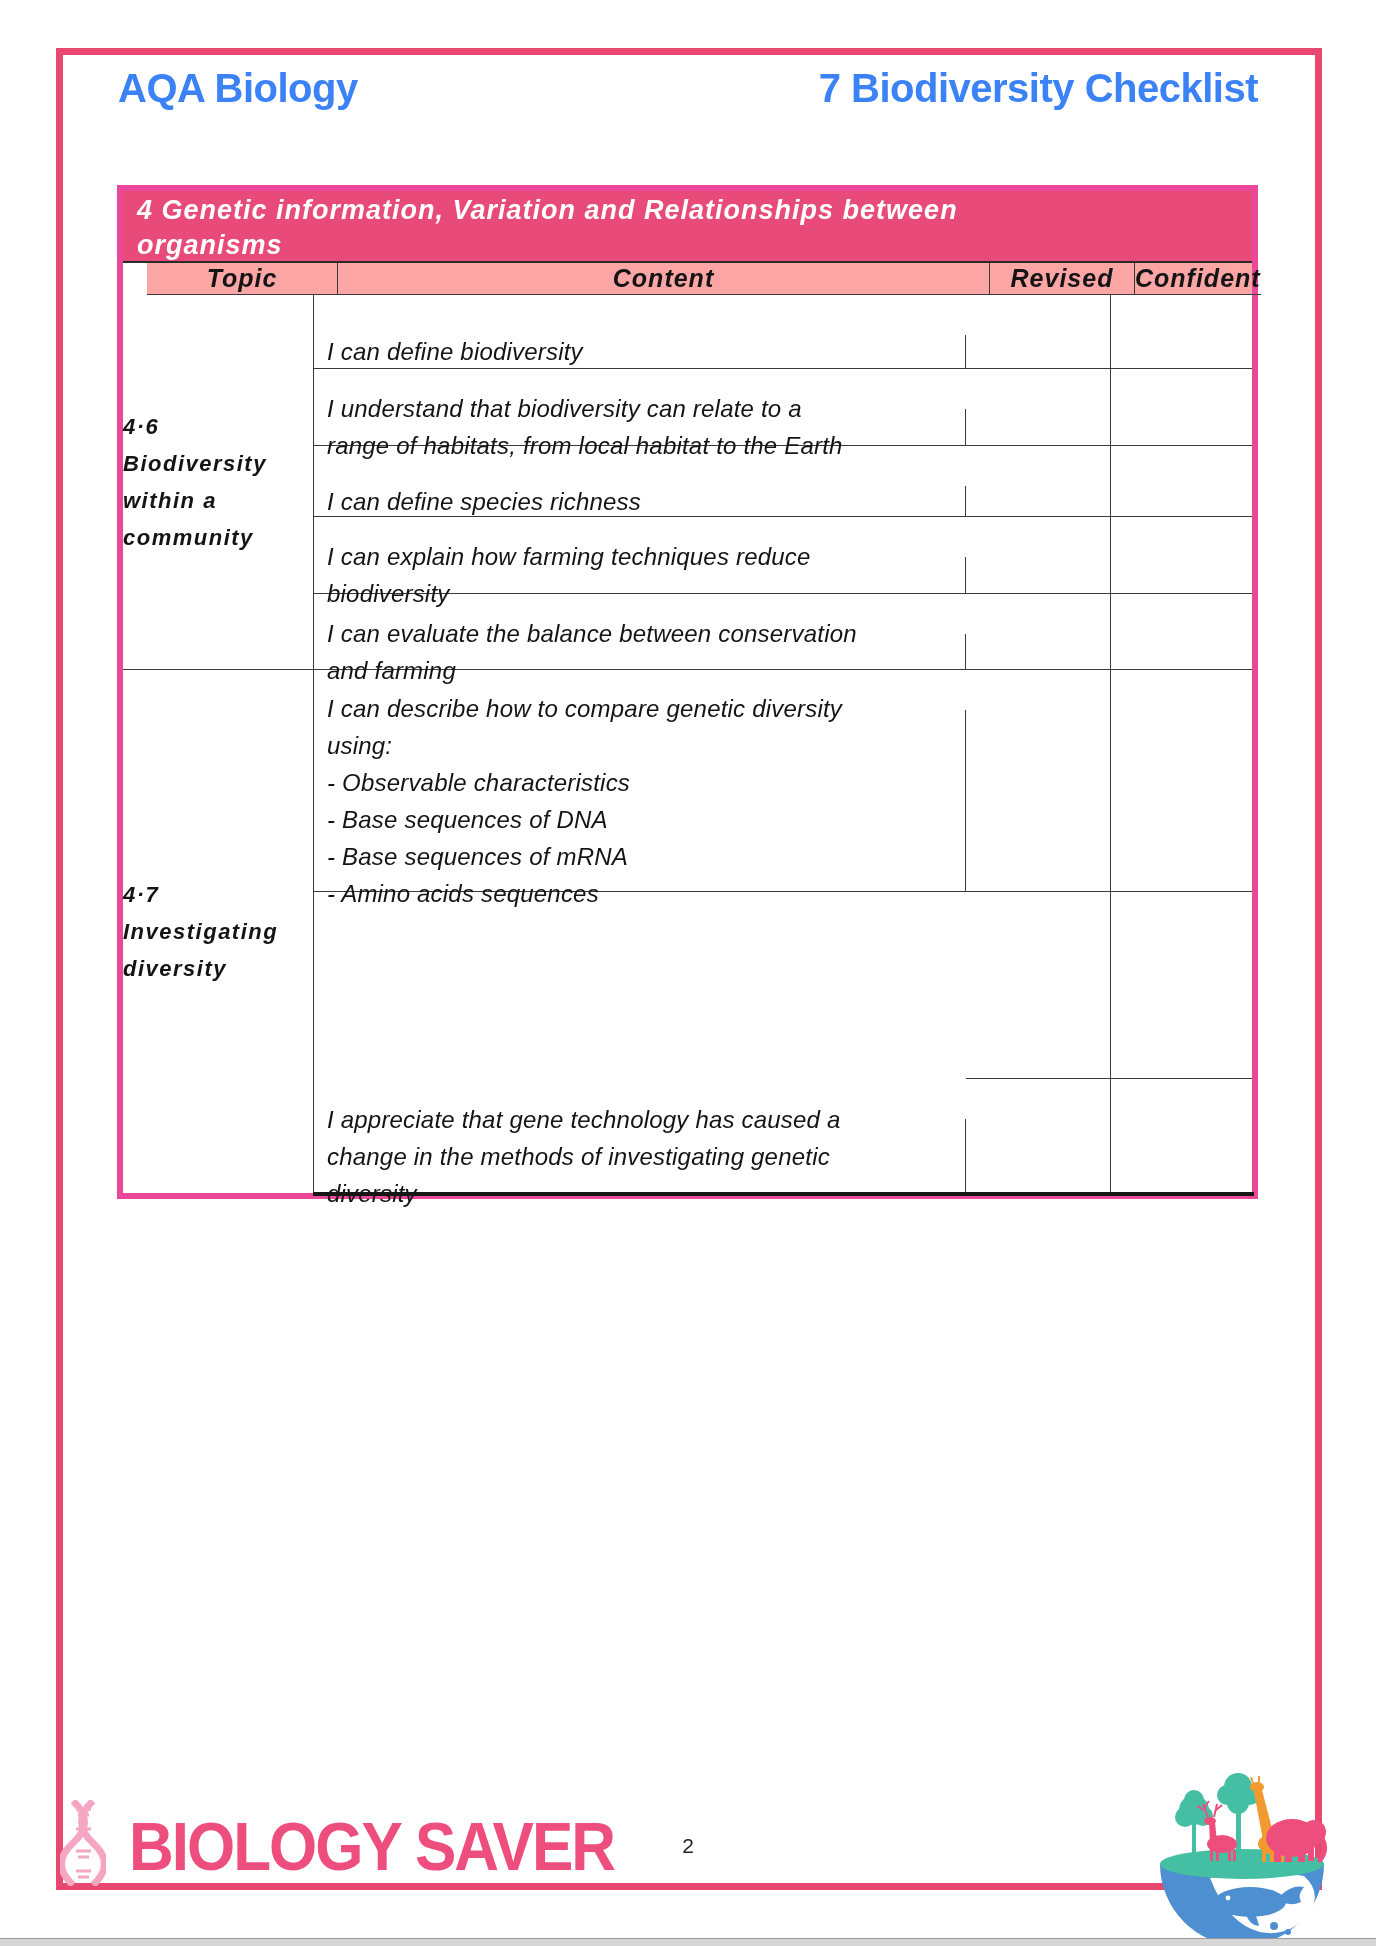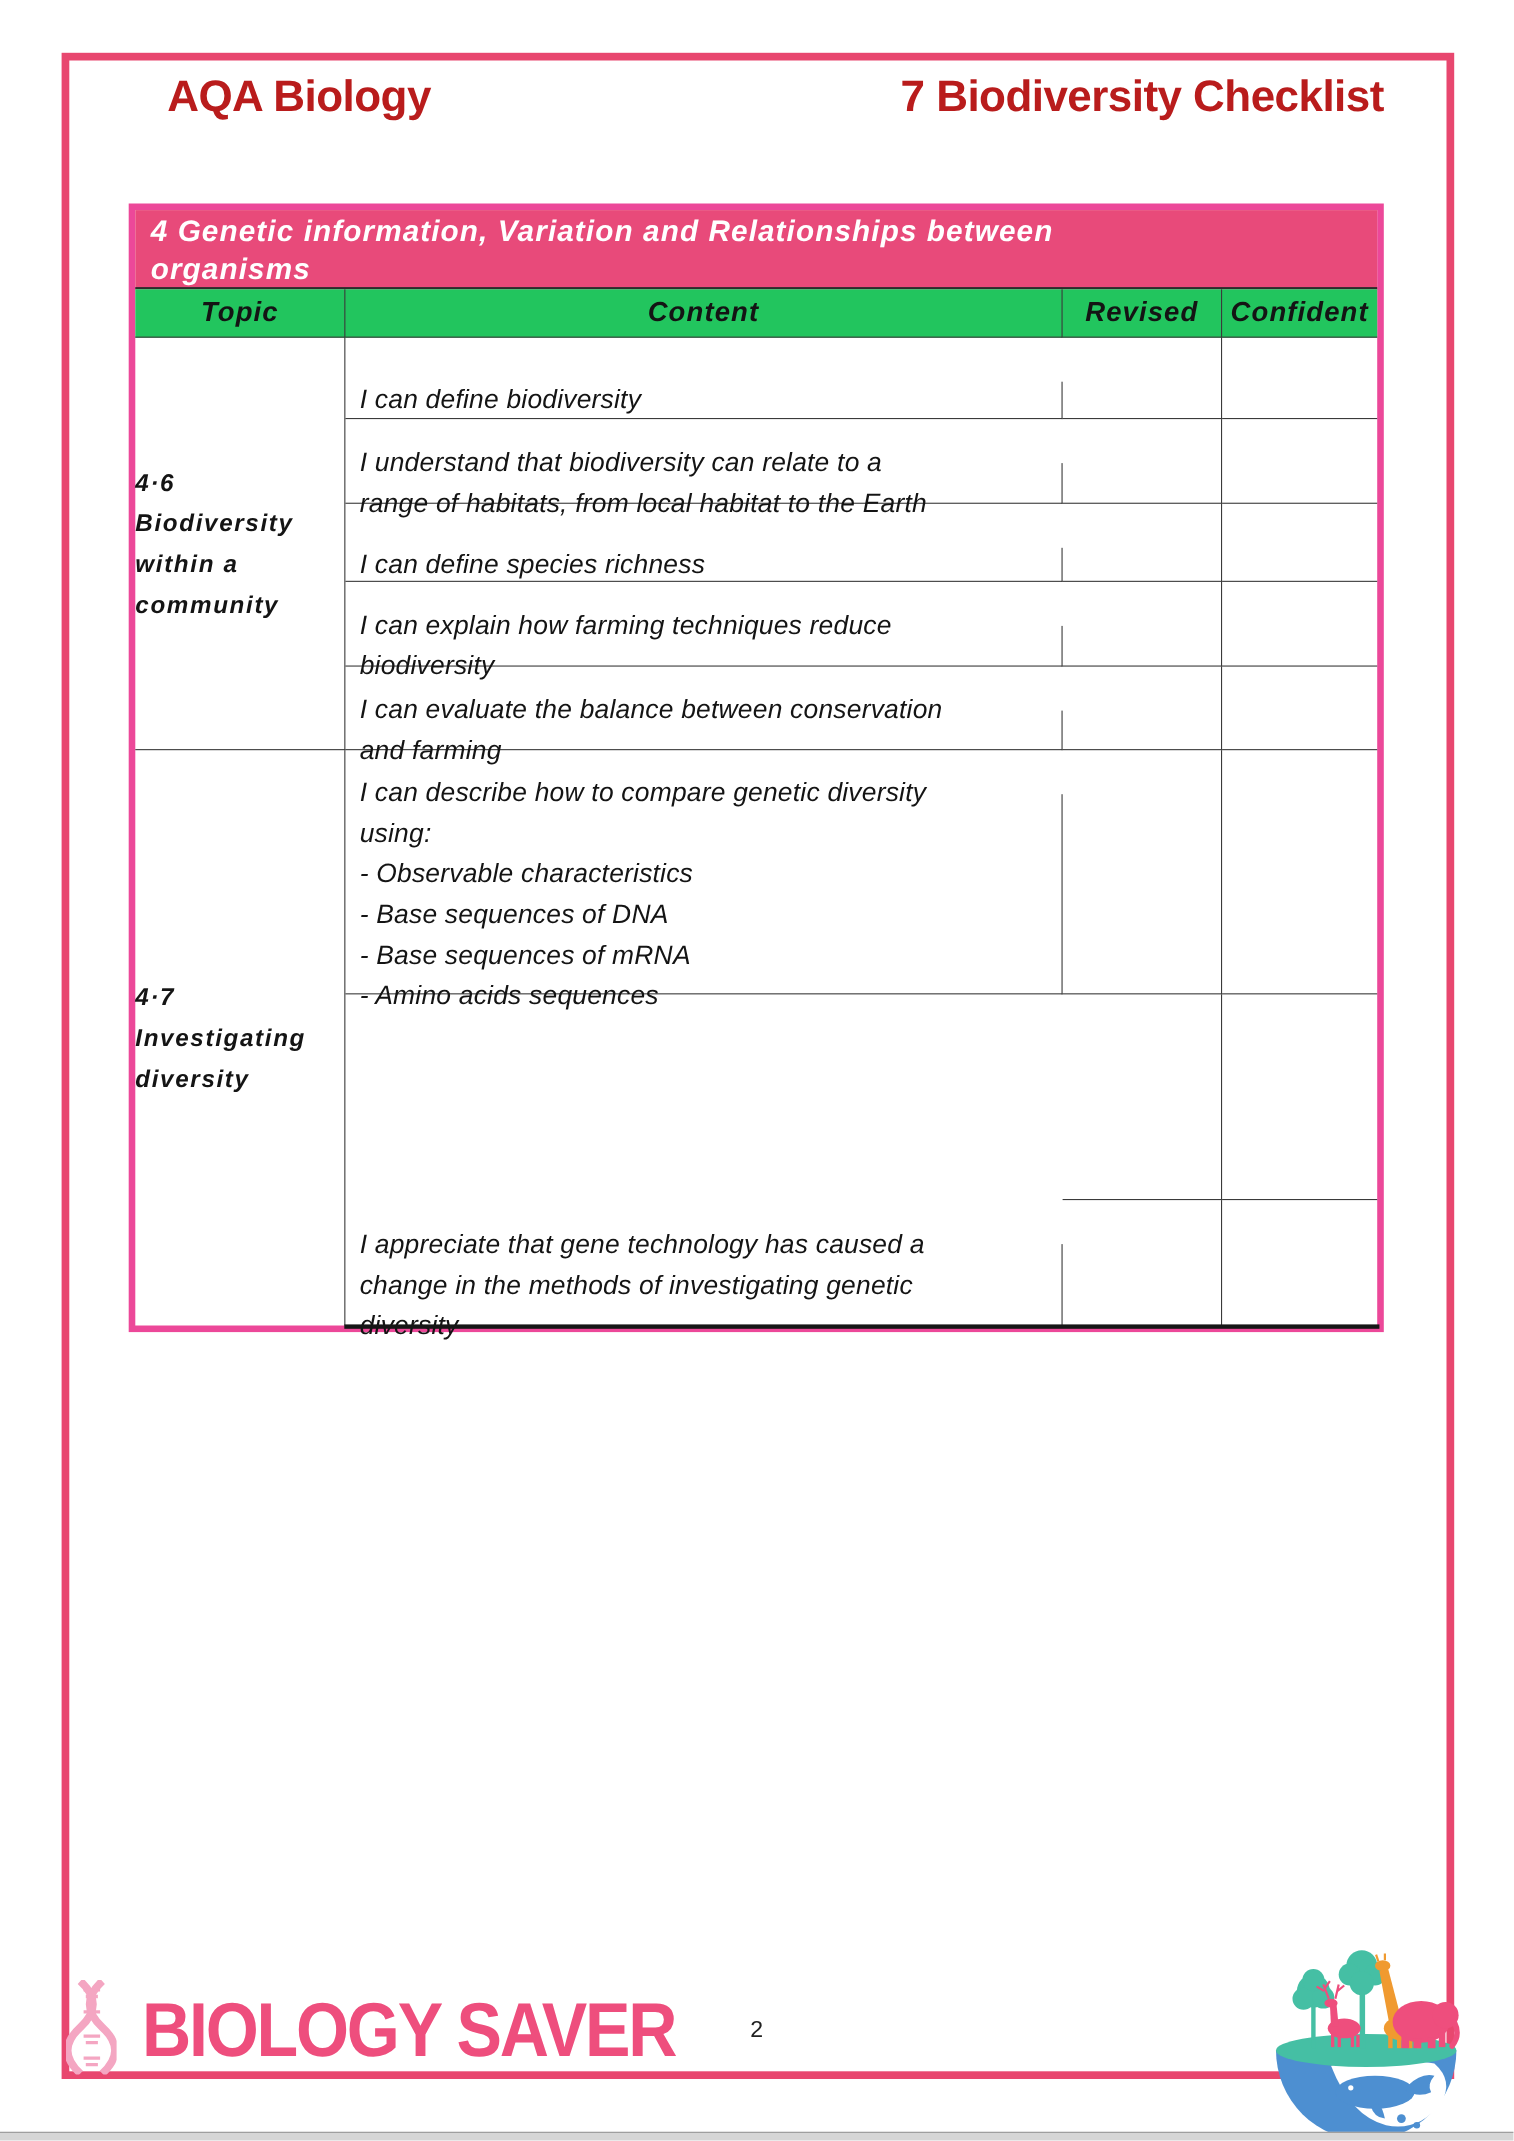--- a/index.html
+++ b/index.html
@@ -9,37 +9,37 @@
   }
   
   .frame{
     position:absolute;left:56px;top:48px;width:1266px;height:1842px;
     border:7px solid #E8476F;box-sizing:border-box;
   }
   
   .page-header{
     position:absolute;left:118px;right:118px;top:66px;
     display:flex;justify-content:space-between;align-items:flex-start;
-    color:#b91c1c;font-weight:bold;font-size:40px;letter-spacing:-0.5px;margin-left:34px;
+    color:#3b82f6;font-weight:bold;font-size:40px;letter-spacing:-0.5px;
   }
   
   .tbl{
     position:absolute;left:117px;top:185px;width:1141px;
     border:6px solid #ec4899;box-sizing:border-box;
     font-style:italic;color:#141414;
   }
   .tbl-title{
     background:#E84A7A;color:#ffffff;height:72px;box-sizing:border-box;
     border-bottom:2px solid #2b2b2b;
     font-size:27px;font-weight:600;line-height:35px;
     padding:2px 0 0 14px;white-space:pre-line;letter-spacing:1px;
   }
   .tbl-head{
     display:grid;grid-template-columns:191px 652px 145px auto;
-    background:#22c55e;height:44px;box-sizing:border-box;
+    background:#fca5a5;height:32px;box-sizing:border-box;margin-left:24px;
   }
   .tbl-head .hcell{
     display:flex;align-items:center;justify-content:center;
     font-size:25px;font-weight:bold;letter-spacing:1px;
     border-right:1px solid #3a3a3a;border-bottom:1px solid #3a3a3a;box-sizing:border-box;
   }
   .tbl-head .hcell:last-child{border-right:none;}
   .section{
     display:grid;grid-template-columns:191px 652px 145px auto;
   }

